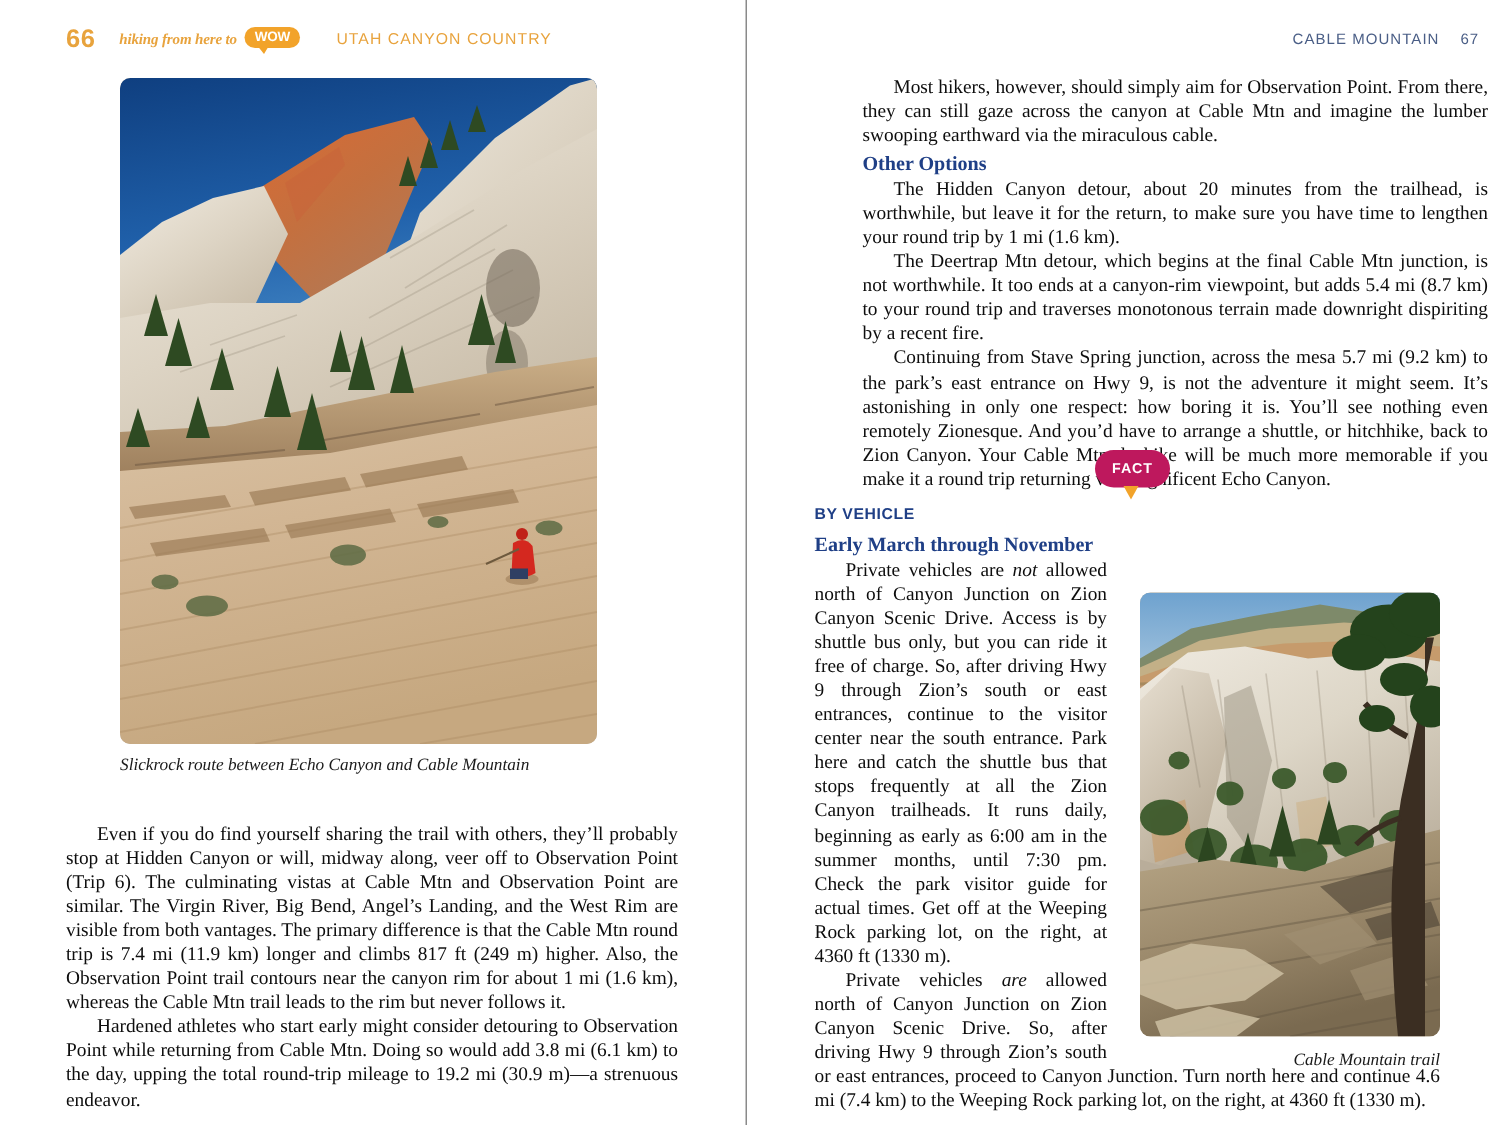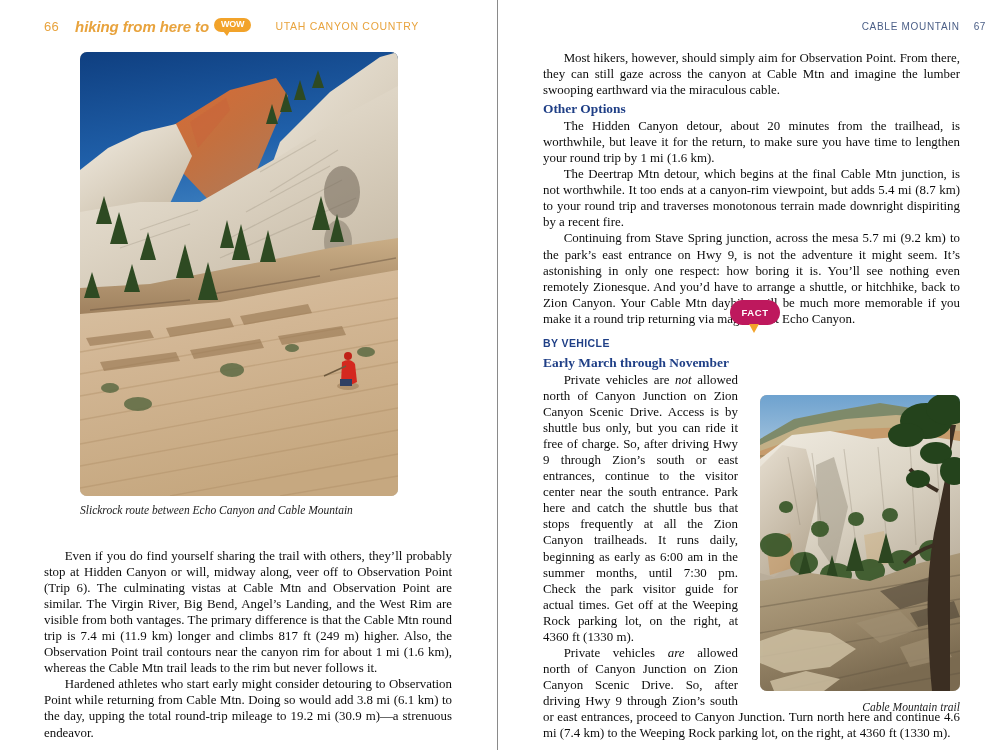--- a/index.html
+++ b/index.html
@@ -46,36 +46,37 @@
     display: flex;
     align-items: center;
     height: 16px;
     white-space: nowrap;
   }
   .runhead-left { left: 44px; }
   .runhead-right { right: 40px; }
 
   .folio {
     font-family: "Liberation Sans", "DejaVu Sans", sans-serif;
-    font-size: 13px;
+    font-size: 17px;
     color: #e8a33d;
     letter-spacing: .3px;
+    font-weight: bold;
   }
   .folio-right {
     font-family: "Liberation Sans", "DejaVu Sans", sans-serif;
     font-size: 10px;
     color: #4a5e86;
     letter-spacing: .6px;
     margin-left: 14px;
   }
   .series-title {
-    font-family: Liberation Sans, sans-serif;
+    font-family: Liberation Serif, serif;
     font-style: italic;
     font-weight: bold;
-    font-size: 15px;
+    font-size: 10px;
     color: #e8a33d;
     margin-left: 16px;
     letter-spacing: -0.1px;
   }
   .wow-logo {
     position: relative;
     margin: 0 22px 0 5px;
     background: #f2a32a;
     color: #ffffff;
     font-family: "Liberation Sans", "DejaVu Sans", sans-serif;
@@ -157,21 +158,21 @@
   .col p { margin: 0; }
   .col p.ind { text-indent: 1.6em; }
 
   .body-left {
     left: 44px;
     top: 548px;
     width: 408px;
   }
 
   .body-right-top {
-    left: 543px;
+    left: 575px;
     top: 50px;
     width: 417px;
   }
 
   h4.blue-serif {
     font-family: "Liberation Serif", "DejaVu Serif", serif;
     font-weight: bold;
     font-size: 13.4px;
     color: #1f3f86;
     margin: 3px 0 1px 0;

